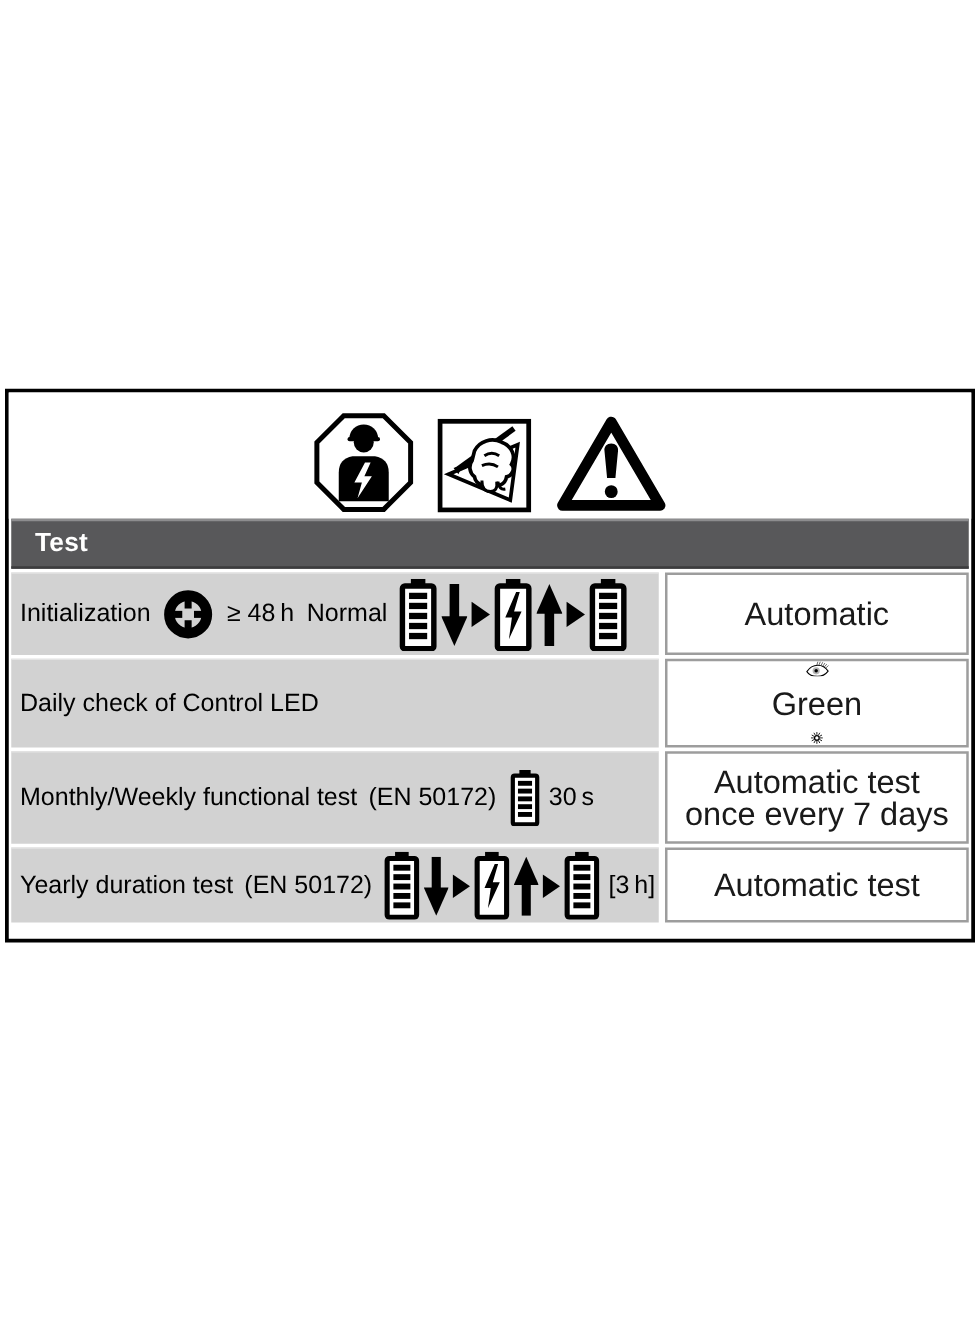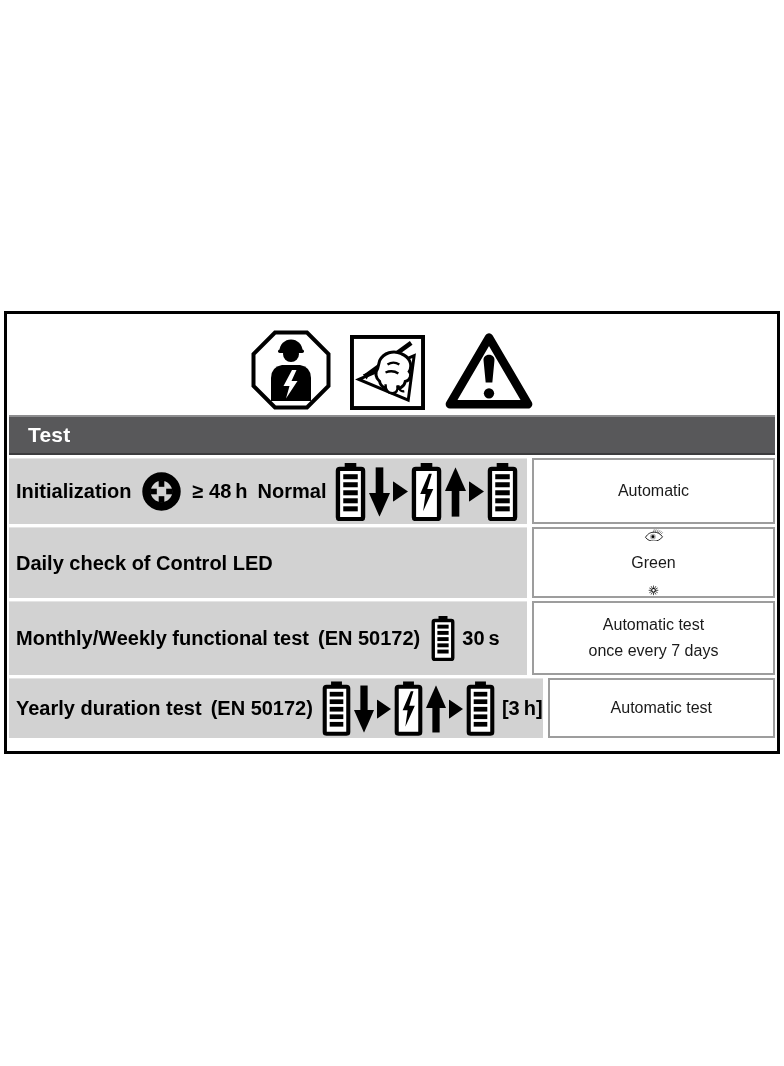--- a/index.html
+++ b/index.html
@@ -24,24 +24,24 @@
   }
   .row{display:flex;gap:5px;margin:3px 2px 0 2px;}
   .row:last-child{margin-bottom:3px;}
   .cell-left{
     flex:0 0 518px;background:#d2d2d2;display:flex;align-items:center;
     padding-left:7px;box-sizing:border-box;border-top:1px solid #e4e4e4;
   }
   .cell-right{
     flex:1;background:#fff;border:2px solid #9d9d9d;display:flex;
     flex-direction:column;justify-content:center;align-items:center;
-    text-align:center;font-size:16px;line-height:26px;color:#1a1a1a;
+    text-align:center;font-size:26px;line-height:26px;color:#1a1a1a;
     box-sizing:border-box;
   }
-  .lbl{font-weight:bold;font-size:20px;white-space:nowrap;}
+  .lbl{font-weight:normal;font-size:20px;white-space:nowrap;}
   .mode{margin-left:10px;}
   .cond{margin-left:2px;}
   .seq{display:flex;align-items:center;gap:3px;margin-left:9px;}
   .ring{margin:0 7px;}
   .led-row{gap:9px;}
   svg{display:block;}
 </style>
 </head>
 <body>
 

